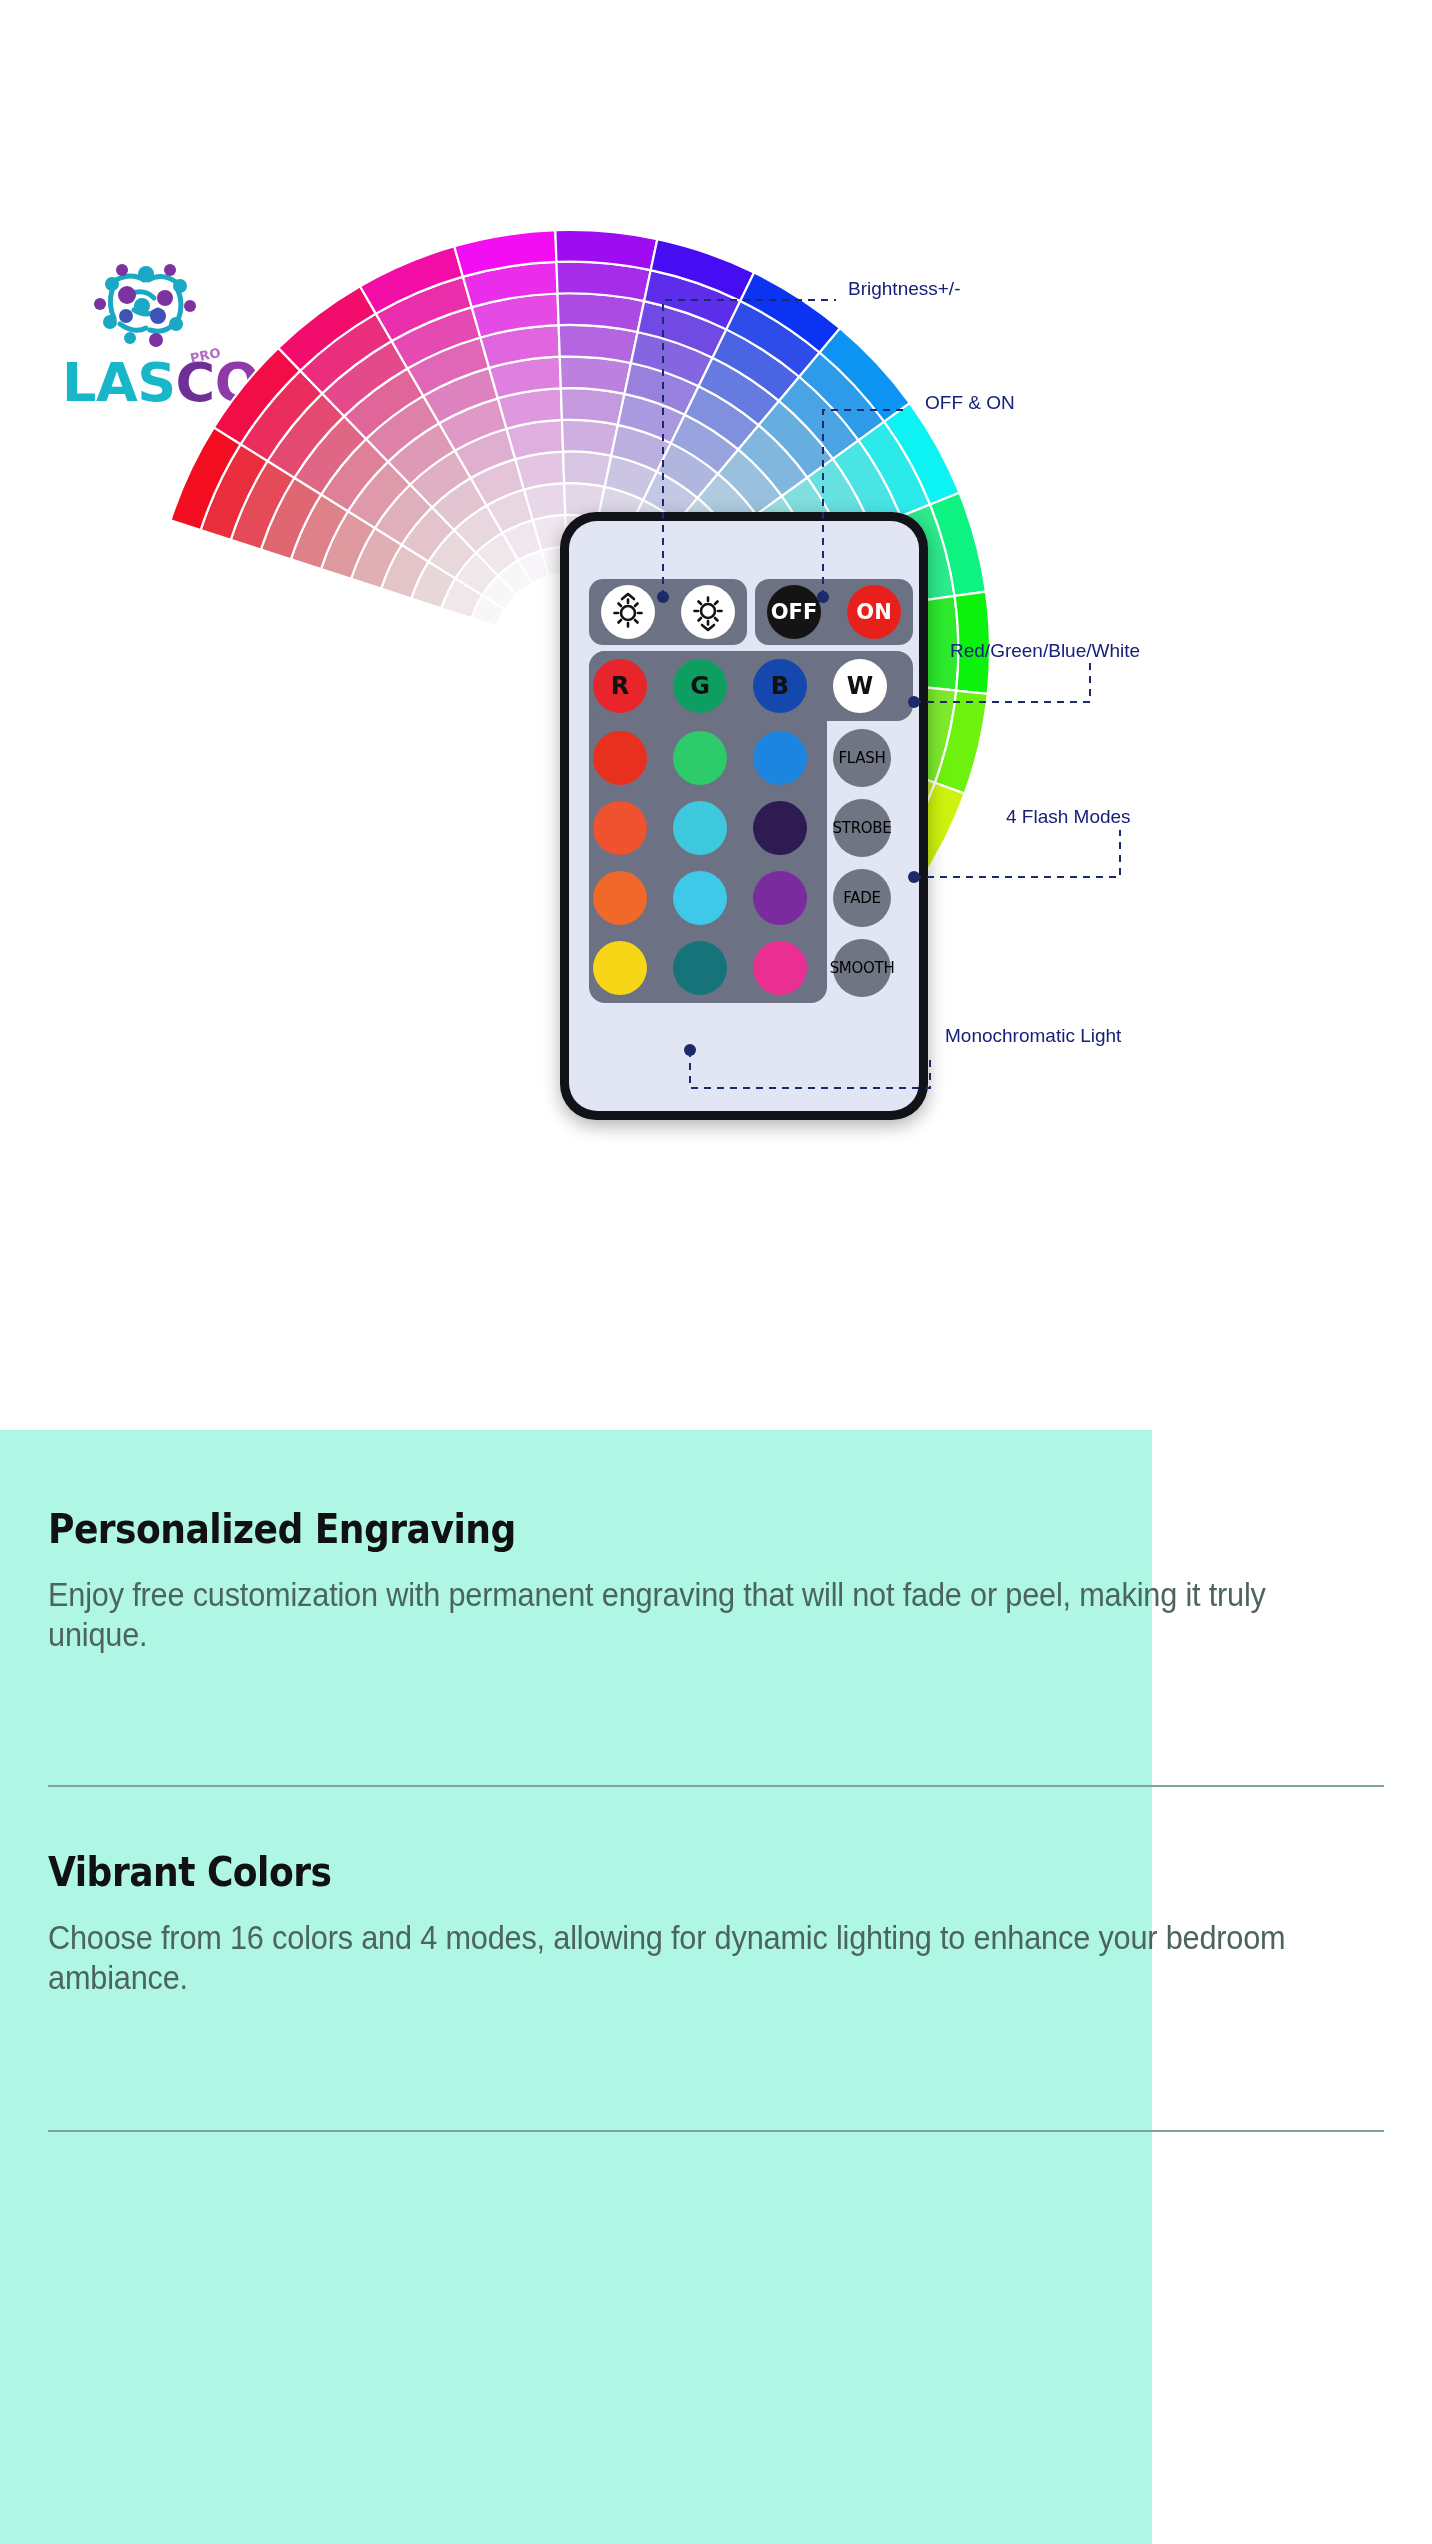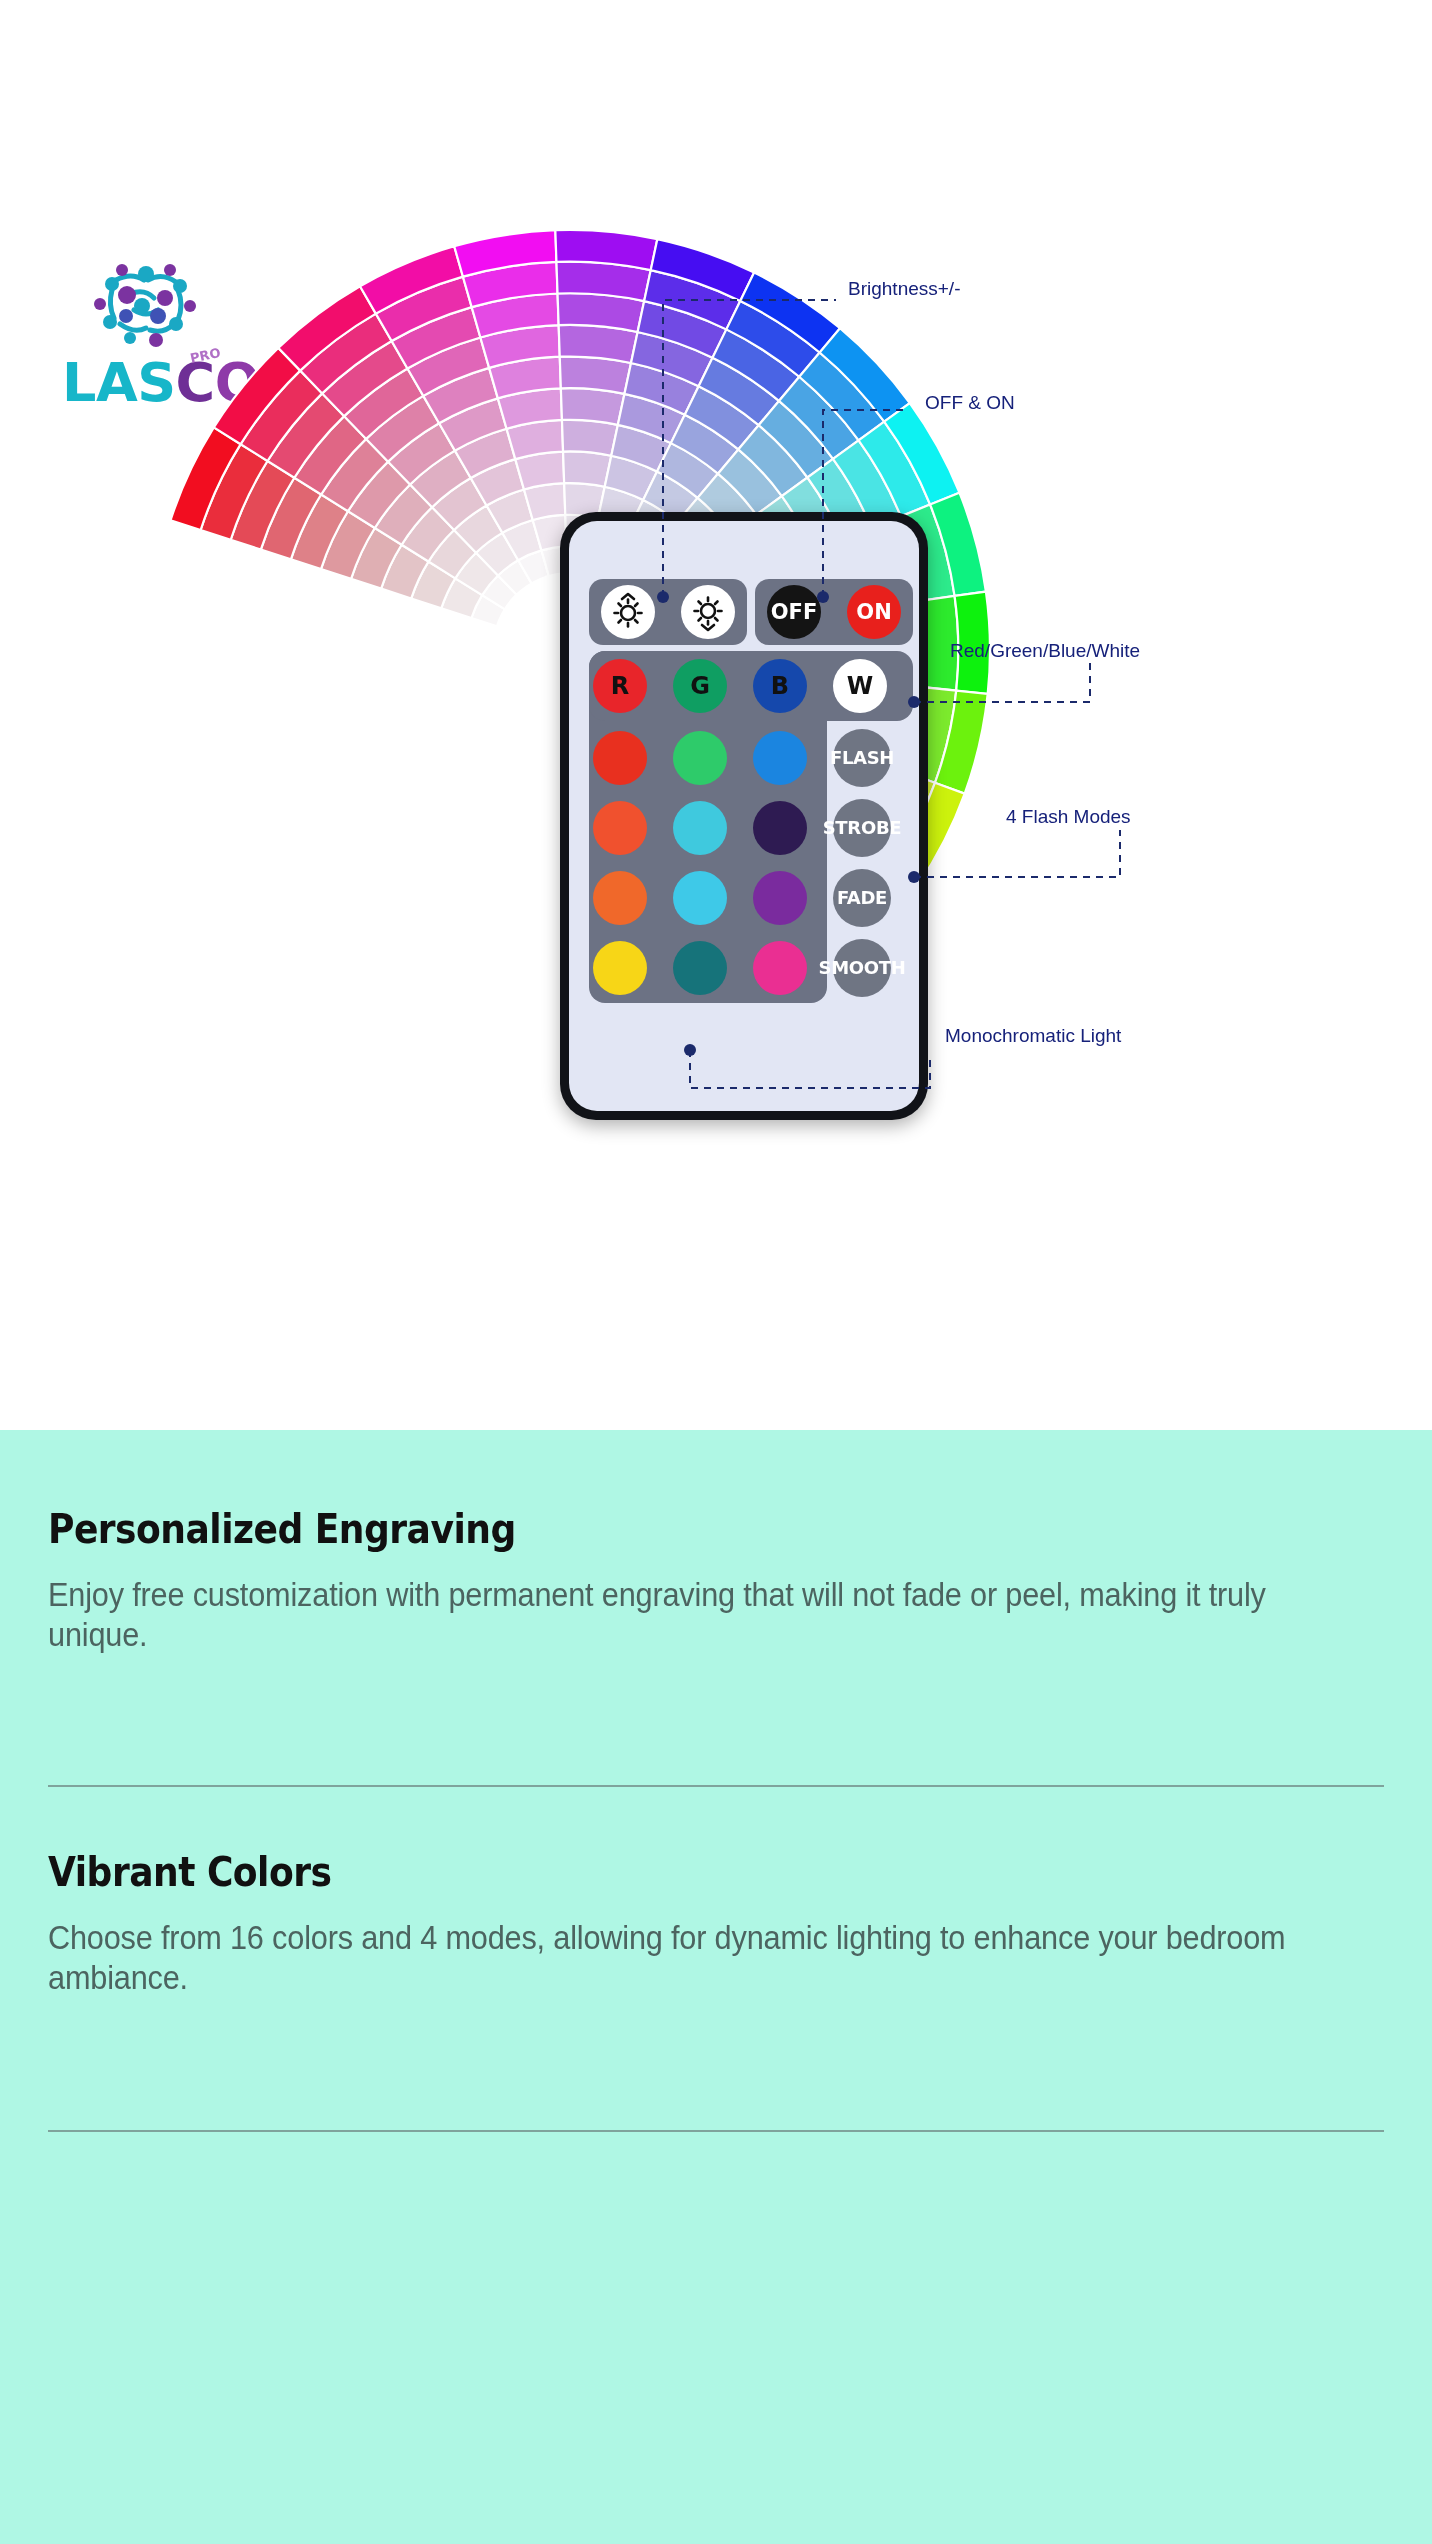--- a/index.html
+++ b/index.html
@@ -92,43 +92,43 @@
     display: flex; align-items: center; justify-content: center;
     font-family: "DejaVu Sans", sans-serif;
     font-weight: 700;
     line-height: 1;
     user-select: none;
   }
   .btn-lg { width: 54px; height: 54px; font-size: 22px; }
   .btn-col { width: 54px; height: 54px; }
   .btn-mode {
     width: 58px; height: 58px;
-    background: #6f7583; color: #ffffff;
-    font-size: 18px; font-weight: 700;
+    background: #6f7583; color: #000000;
+    font-size: 15px; font-weight: 400;
     letter-spacing: -0.3px;
   }
 
   .sun-ico { width: 40px; height: 40px; }
 
   
   .callout {
     position: absolute;
     color: #16217a;
     font-size: 19px;
     font-family: "Liberation Sans", sans-serif;
     white-space: nowrap;
     z-index: 12;
   }
   #leader-svg { position: absolute; left: 0; top: 0; width: 1432px; height: 1430px; z-index: 10; pointer-events: none; }
 
   
   #features {
     position: absolute;
     left: 0; top: 1430px;
-    width: 1432px; height: 1114px;
+    width: 1152px; height: 1114px;
     background: #aff7e4;
     padding: 0 48px;
   }
   .feature { position: absolute; left: 48px; width: 1336px; }
   .feat-title {
     font-family: "DejaVu Sans", sans-serif;
     font-weight: 700;
     font-size: 41px;
     color: #111111;
     letter-spacing: -0.6px;

